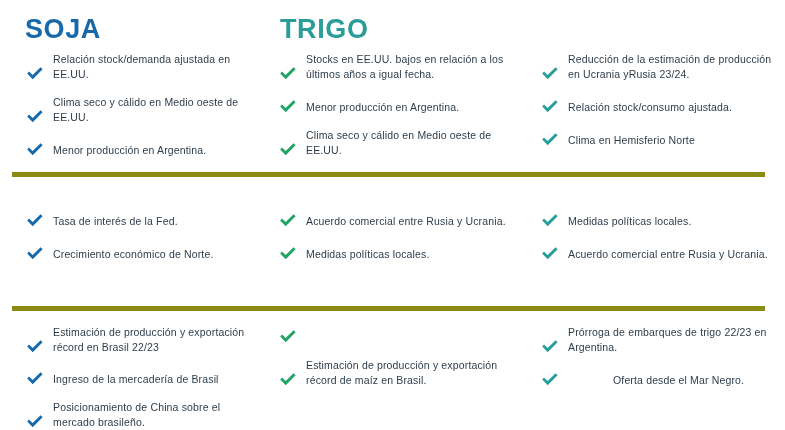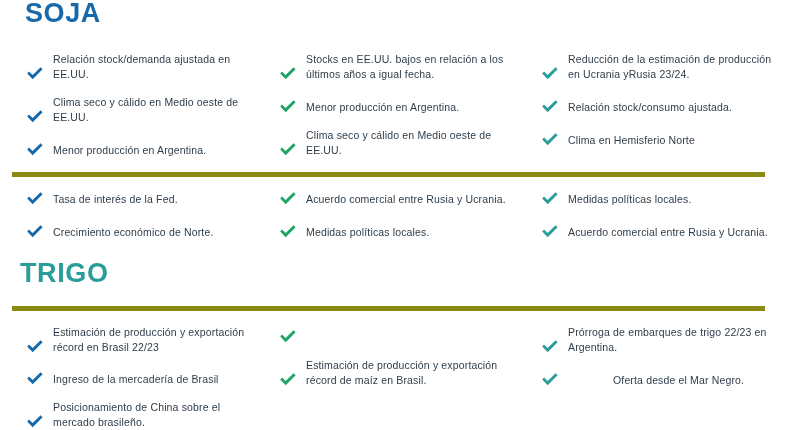--- a/index.html
+++ b/index.html
@@ -41,21 +41,21 @@
   .heading {
     font-size: 27px;
     font-weight: bold;
     letter-spacing: 0.6px;
     line-height: 1;
     margin: 0;
     padding: 0;
   }
   .head-row {
     height: 46px;
-    flex-direction: column;
+    padding-top: 16px;
   }
   .h-soja  { color: #1769a9; }
   .h-maiz  { color: #21a365; }
   .h-trigo { color: #2a9d9a; }
 
   
   .item {
     display: flex;
     align-items: flex-end;
     margin-bottom: 13px;
@@ -88,21 +88,21 @@
 
   
   .sec1-body { padding-top: 6px; }
   .sec2-body { padding-top: 20px; }
   .sec3-body { padding-top: 14px; }
 
   .band1 { position: absolute; left: 0; top: 172px; right: 0; }
   .band2 { position: absolute; left: 0; top: 306px; right: 0; }
 
   .section1 { position: absolute; left: 0; top: 0;    width: 785px; }
-  .section2 { position: absolute; left: 0; top: 167px; width: 630px; }
+  .section2 { position: absolute; left: 0; top: 189px; width: 630px; }
   .section3 { position: absolute; left: 0; top: 311px; width: 785px; }
 </style>
 </head>
 <body>
 
 <div id="board">
 
   <div class="section1">
     <div class="row head-row">
       <div class="col c1">

